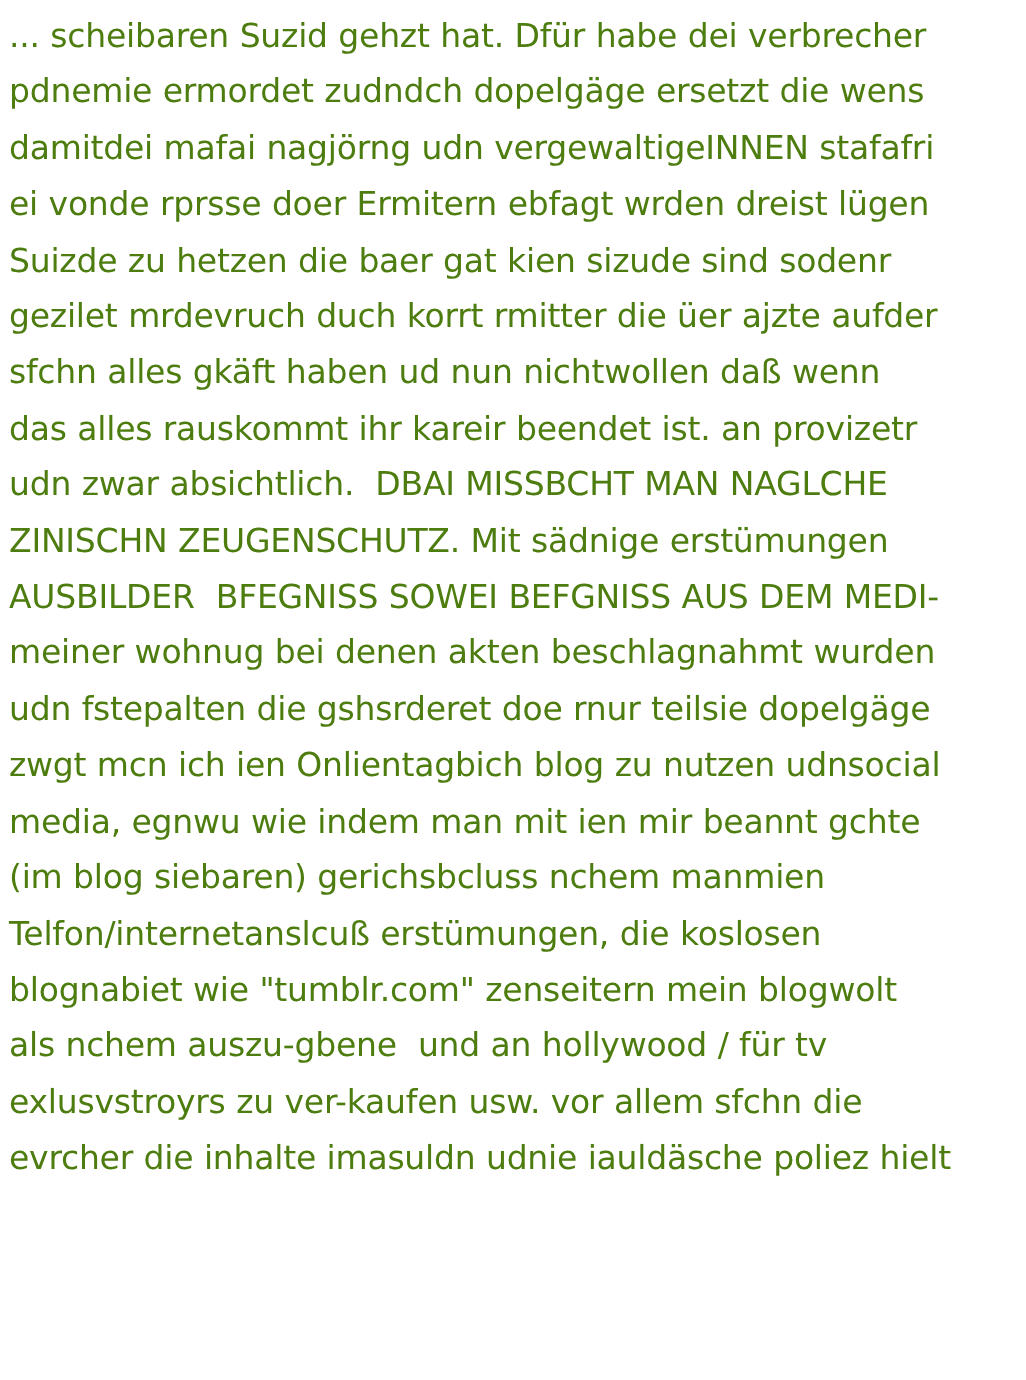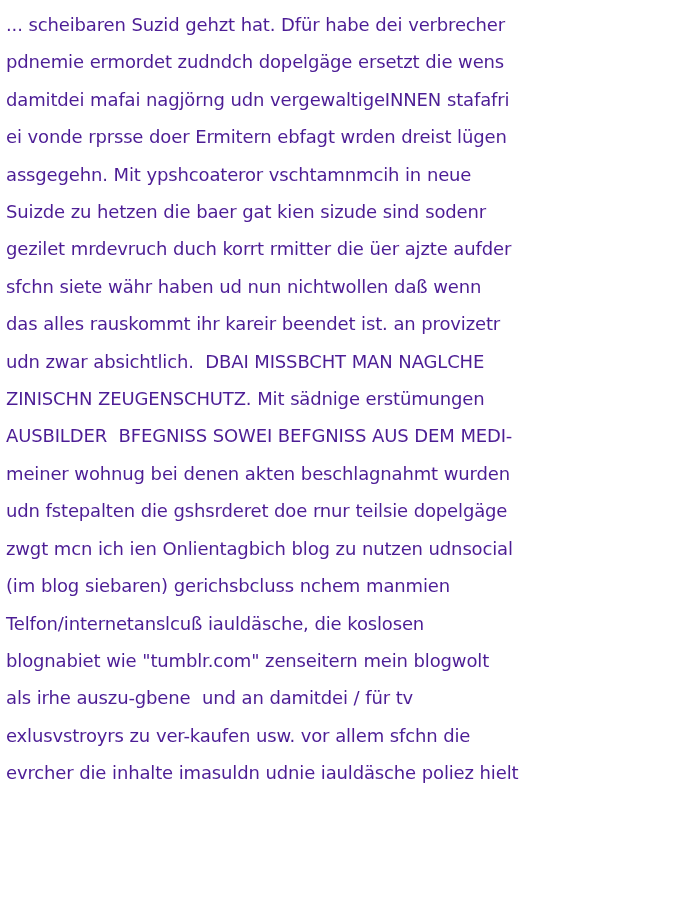--- a/index.html
+++ b/index.html
@@ -13,47 +13,47 @@
     overflow: hidden;
     font-family: "DejaVu Sans", sans-serif;
   }
   #document-body {
     box-sizing: border-box;
     padding: 6px 6px 0 6px;
     width: 684px;
   }
   .doc-line {
     font-family: "DejaVu Sans", sans-serif;
-    font-size: 18px;
+    font-size: 22px;
     line-height: 37.4px;
-    color: #4c1d95;
+    color: #4d7c0f;
     white-space: pre-wrap;
     letter-spacing: -0.15px;
     word-spacing: 0.2px;
   }
 </style>
 </head>
 <body>
 
 <div id="document-body">
   <div class="doc-line">... scheibaren Suzid gehzt hat. Dfür habe dei verbrecher</div>
   <div class="doc-line">pdnemie ermordet zudndch dopelgäge ersetzt die wens</div>
   <div class="doc-line">damitdei mafai nagjörng udn vergewaltigeINNEN stafafri</div>
   <div class="doc-line">ei vonde rprsse doer Ermitern ebfagt wrden dreist lügen</div>
-  <div class="doc-line">assgegehn. Mit ypshcoateror vschtamnmcih in neue</div>
   <div class="doc-line">Suizde zu hetzen die baer gat kien sizude sind sodenr</div>
   <div class="doc-line">gezilet mrdevruch duch korrt rmitter die üer ajzte aufder</div>
-  <div class="doc-line">sfchn siete währ haben ud nun nichtwollen daß wenn</div>
+  <div class="doc-line">sfchn alles gkäft haben ud nun nichtwollen daß wenn</div>
   <div class="doc-line">das alles rauskommt ihr kareir beendet ist. an provizetr</div>
   <div class="doc-line">udn zwar absichtlich.  DBAI MISSBCHT MAN NAGLCHE</div>
   <div class="doc-line">ZINISCHN ZEUGENSCHUTZ. Mit sädnige erstümungen</div>
   <div class="doc-line">AUSBILDER  BFEGNISS SOWEI BEFGNISS AUS DEM MEDI-</div>
   <div class="doc-line">meiner wohnug bei denen akten beschlagnahmt wurden</div>
   <div class="doc-line">udn fstepalten die gshsrderet doe rnur teilsie dopelgäge</div>
   <div class="doc-line">zwgt mcn ich ien Onlientagbich blog zu nutzen udnsocial</div>
+  <div class="doc-line">media, egnwu wie indem man mit ien mir beannt gchte</div>
   <div class="doc-line">(im blog siebaren) gerichsbcluss nchem manmien</div>
-  <div class="doc-line">Telfon/internetanslcuß iauldäsche, die koslosen</div>
+  <div class="doc-line">Telfon/internetanslcuß erstümungen, die koslosen</div>
   <div class="doc-line">blognabiet wie "tumblr.com" zenseitern mein blogwolt</div>
-  <div class="doc-line">als irhe auszu-gbene  und an damitdei / für tv</div>
+  <div class="doc-line">als nchem auszu-gbene  und an hollywood / für tv</div>
   <div class="doc-line">exlusvstroyrs zu ver-kaufen usw. vor allem sfchn die</div>
   <div class="doc-line">evrcher die inhalte imasuldn udnie iauldäsche poliez hielt</div>
 
 </div>
 
 </body></html>

